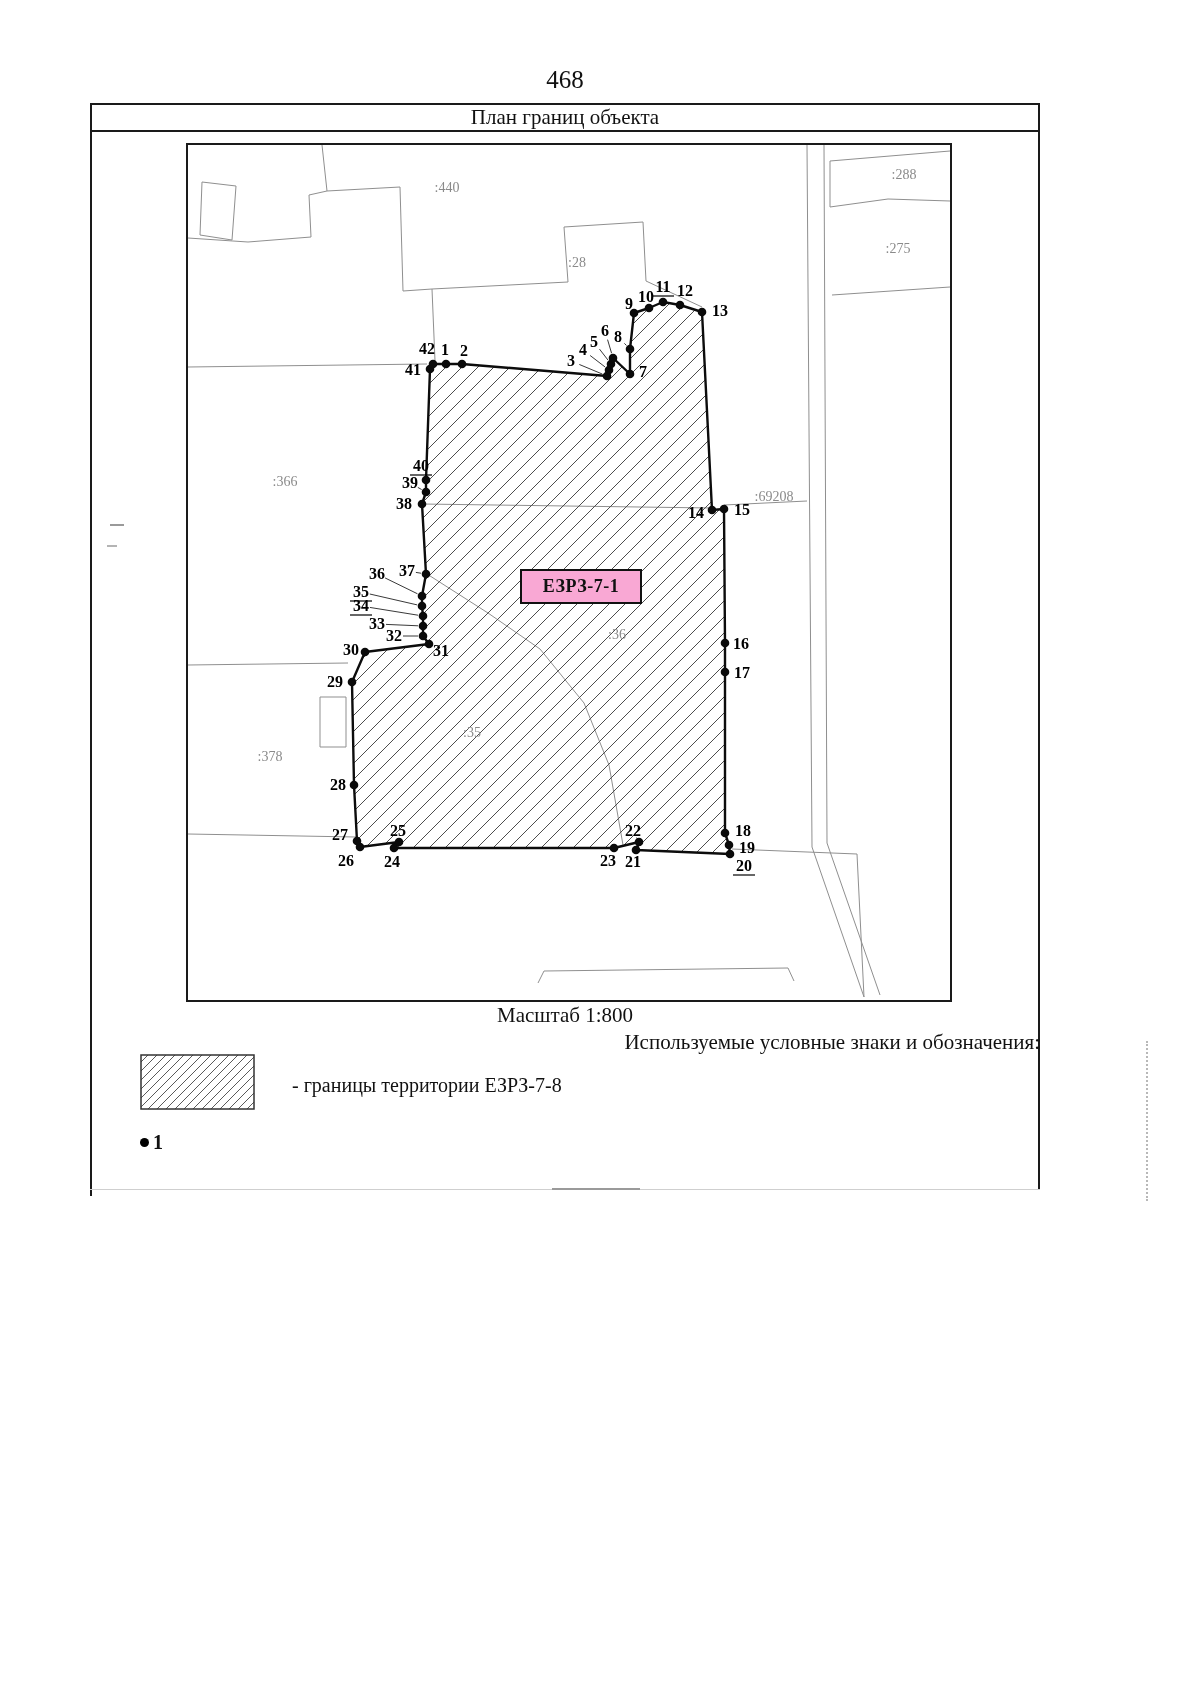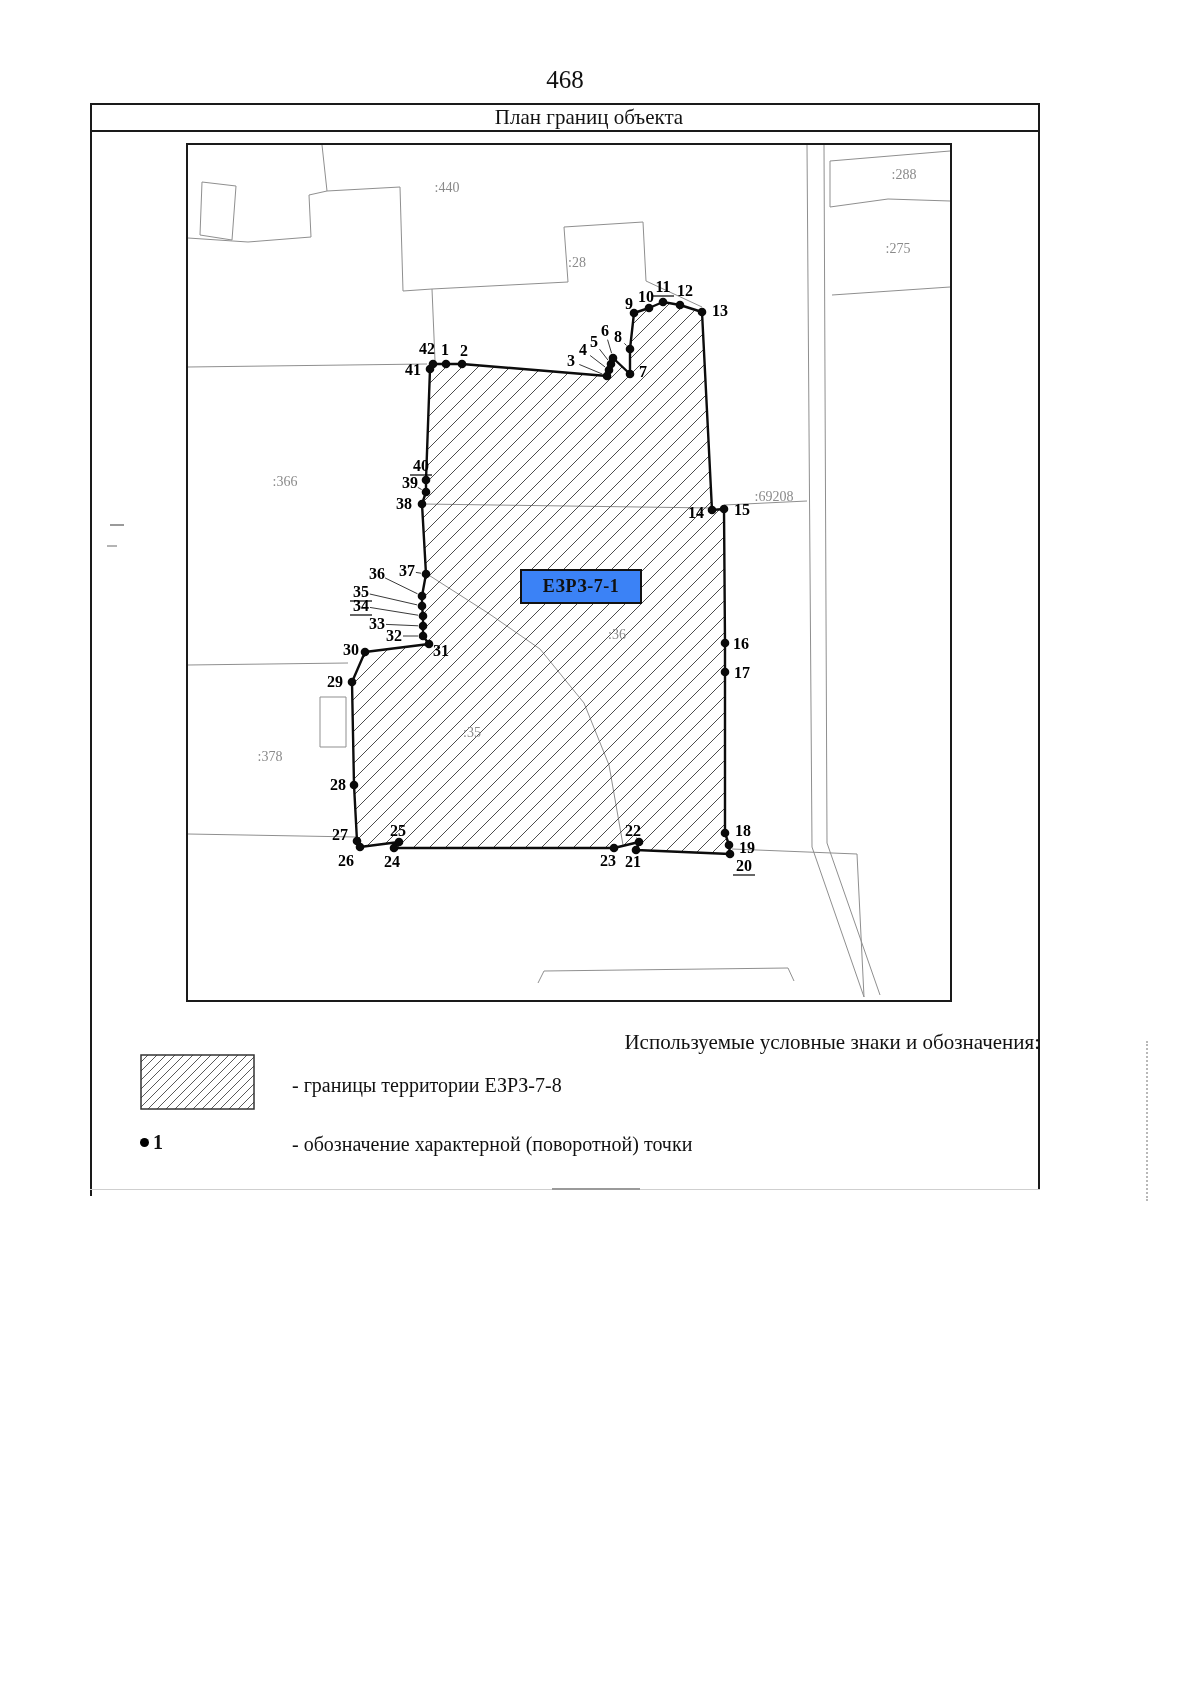--- a/index.html
+++ b/index.html
@@ -5,27 +5,27 @@
   html,body{margin:0;padding:0;background:#ffffff;}
   .page{position:relative;width:1200px;height:1698px;background:#fff;
         font-family:"Liberation Serif",serif;color:#111;overflow:hidden;}
   .page-number{position:absolute;top:66px;left:90px;width:950px;text-align:center;font-size:25px;}
   .hline{position:absolute;background:#1a1a1a;height:2px;}
   .vline{position:absolute;background:#1a1a1a;width:2px;}
   #line-top{left:90px;top:103px;width:950px;}
   #line-under-title{left:90px;top:130px;width:950px;}
   #line-left{left:90px;top:103px;height:1093px;}
   #line-right{left:1038px;top:103px;height:1087px;}
-  .sheet-title{position:absolute;top:105px;left:90px;width:950px;text-align:center;font-size:21px;padding-left:24px;}
+  .sheet-title{position:absolute;top:105px;left:90px;width:950px;text-align:center;font-size:21px;}
   .map-frame{position:absolute;left:186px;top:143px;width:762px;height:855px;
              border:2px solid #1a1a1a;background:#fff;}
   svg.map{display:block;width:762px;height:855px;}
   .map text.pt{font:bold 16px "Liberation Serif",serif;fill:#000;text-anchor:middle;}
   .map text.pl{font:14px "Liberation Serif",serif;fill:#8a8a8a;text-anchor:middle;}
-  .area-box{position:absolute;left:520px;top:569px;width:118px;height:31px;background:#3b82f6;
+  .area-box{position:absolute;left:520px;top:569px;width:118px;height:31px;background:#f9a8d4;
             border:2px solid #111;display:flex;align-items:center;justify-content:center;
             font-weight:bold;font-size:18px;letter-spacing:.5px;}
   .scale-label{position:absolute;top:1003px;left:90px;width:950px;text-align:center;font-size:21px;}
   .legend-heading{position:absolute;top:1030px;left:90px;width:950px;text-align:right;font-size:21px;}
   .swatch-wrap{position:absolute;left:140px;top:1054px;width:115px;height:56px;}
   .legend-label-1{position:absolute;left:292px;top:1074px;font-size:20px;}
   .point-symbol{position:absolute;left:140px;top:1131px;display:flex;align-items:center;
                 font-weight:bold;font-size:20px;}
   .point-symbol .dot{width:9px;height:9px;background:#000;border-radius:50%;margin-right:4px;}
   .legend-label-2{position:absolute;left:292px;top:1133px;font-size:20px;}
@@ -195,39 +195,39 @@
           <text x="233" y="326" class="pt">40</text>
           <line x1="222" y1="330" x2="244" y2="330" stroke="#000" stroke-width="1.2"></line>
           <text x="225" y="230" class="pt">41</text>
           <text x="239" y="209" class="pt">42</text>
         </g>
       </svg>
   </div>
 
   <div class="area-box">ЕЗРЗ-7-1</div>
 
+  <div class="scale-label">Масштаб 1:800</div>
   <div class="legend-heading">Используемые условные знаки и обозначения:</div>
 
   <div class="swatch-wrap">
     <svg width="115" height="56" viewBox="0 0 115 56">
       <defs>
         <pattern id="hatch2" width="9" height="9" patternUnits="userSpaceOnUse">
           <path d="M0 9 L9 0 M-2.5 2.5 L2.5 -2.5 M6.5 11.5 L11.5 6.5" stroke="#5a5a5a" stroke-width="1" fill="none"></path>
         </pattern>
       </defs>
       <rect x="1" y="1" width="113" height="54" fill="url(#hatch2)" stroke="#333" stroke-width="1.5"></rect>
     </svg>
   </div>
   <div class="legend-label-1">- границы территории ЕЗРЗ-7-8</div>
 
   <div class="point-symbol">
     <span class="dot"></span>
     <span>1</span>
   </div>
-  <div class="legend-label-2">- обозначение характерной (поворотной) точки</div>
 
   <div class="bottom-faint"></div>
   <div class="bottom-dark"></div>
   <div class="dotted-art"></div>
   <div class="art1"></div>
   <div class="art2"></div>
 
 </div>
 
 </body></html>

